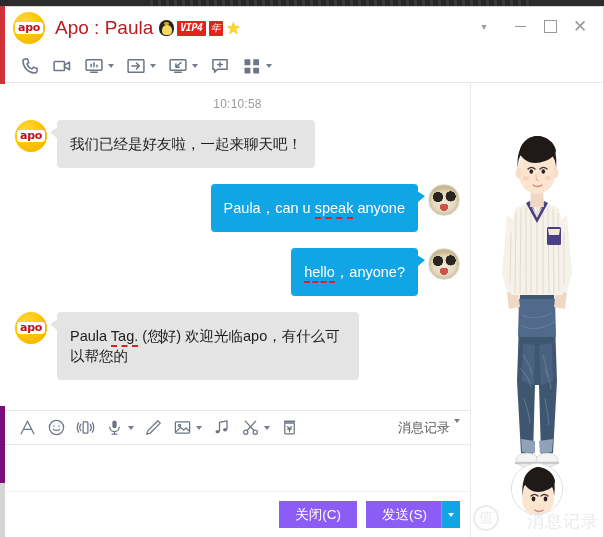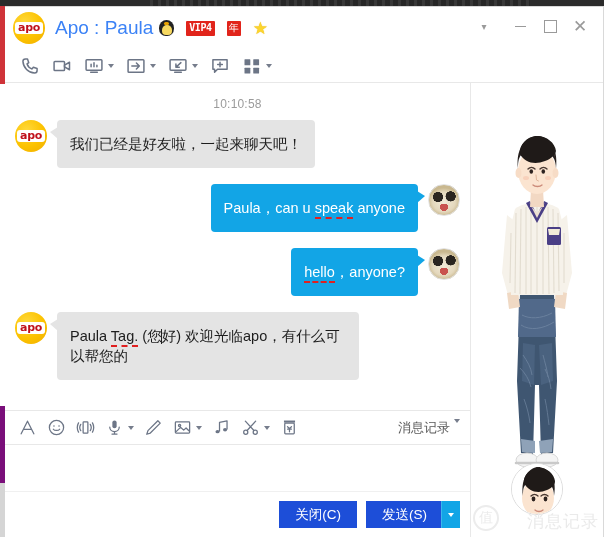--- a/index.html
+++ b/index.html
@@ -68,24 +68,24 @@
     display: flex; align-items: center; justify-content: center;
     flex: 0 0 32px;
   }
   .avatar-title .apo-chip {
     background: #ffffff; border-radius: 3px;
     padding: 0 3px; line-height: 12px;
     font-size: 11px; font-weight: bold; color: #c0101b;
     font-family: "DejaVu Sans", sans-serif; letter-spacing: -0.3px;
   }
   .title-text {
-    font-size: 19px; color: #3b82f6; margin-left: 10px;
+    font-size: 19px; color: #b91c1c; margin-left: 10px;
     white-space: nowrap; font-weight: 400;
   }
-  .badges { display: flex; align-items: center; gap: 12px; margin-left: 6px; }
+  .badges { display: flex; align-items: center; gap: 3px; margin-left: 6px; font-style: italic; }
   .badge-peng {
     width: 15px; height: 16px; position: relative;
     background: #222; border-radius: 50% 50% 45% 45%;
     overflow: hidden;
   }
   .badge-peng::before {
     content: ""; position: absolute; left: 2.5px; top: 5px;
     width: 10px; height: 10px; background: #f6d860;
     border-radius: 50% 50% 40% 40%;
   }
@@ -214,21 +214,21 @@
   .bt-log { font-size: 13px; color: #5a5a5a; display: flex; align-items: flex-start; }
 
   
   .inputarea { flex: 0 0 46px; background: #ffffff; }
   .btnbar {
     flex: 0 0 46px; display: flex; align-items: center;
     justify-content: flex-end; padding-right: 10px; gap: 9px;
     background: #ffffff; border-top: 1px solid #f0f0f0;
   }
   .btn {
-    background: #1d4ed8; color: #ffffff; border: none;
+    background: #8b5cf6; color: #ffffff; border: none;
     font-size: 13.5px; height: 27px; padding: 0 16px;
     display: flex; align-items: center; justify-content: center;
     font-family: inherit; cursor: default;
   }
   .btn.send { padding-right: 14px; }
   .btn-split {
     background: #12a5e6; width: 19px; height: 27px;
     display: flex; align-items: center; justify-content: center;
     border-left: 1px solid #3cb6ec;
   }

